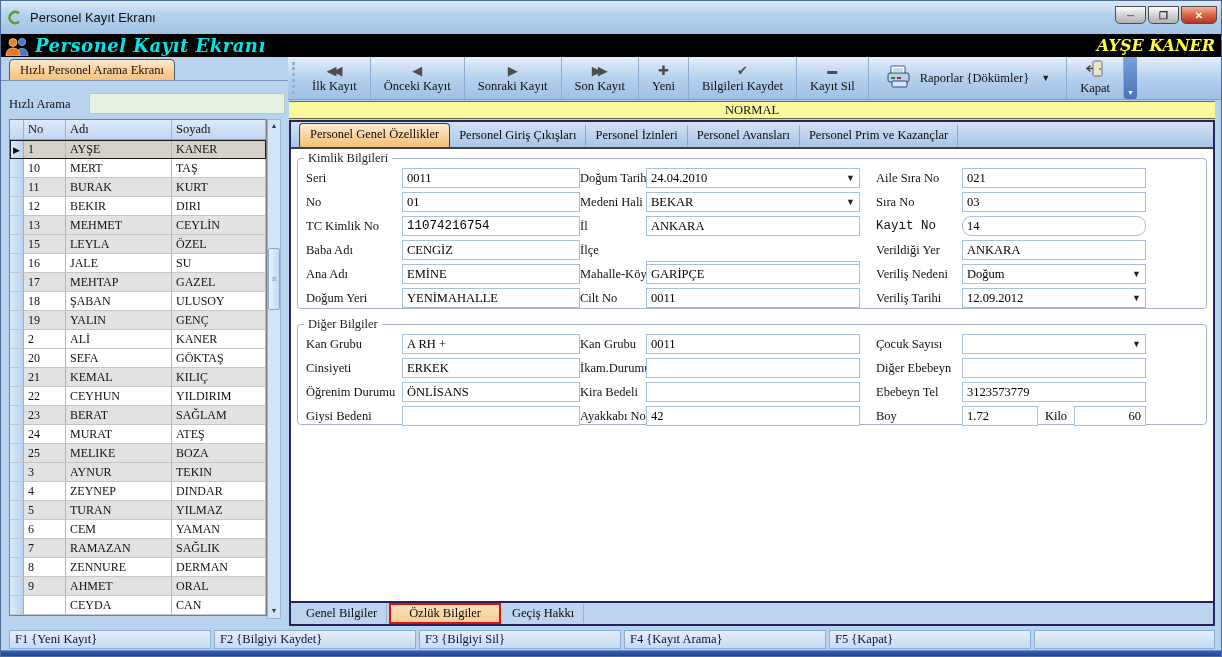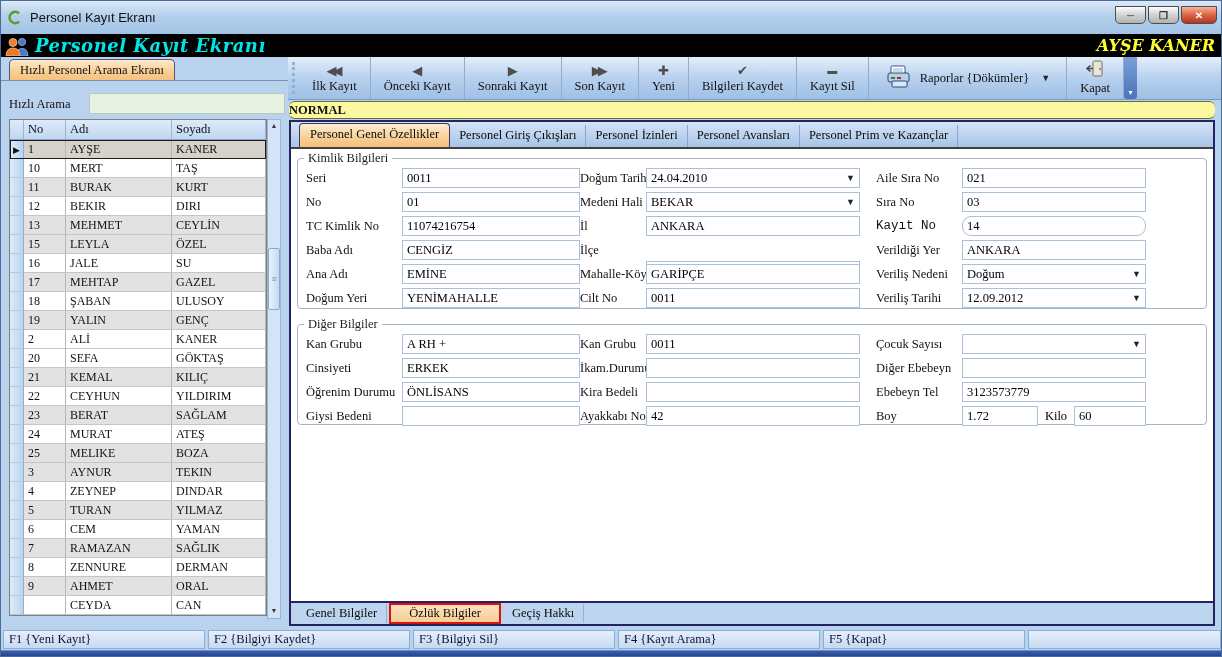--- a/index.html
+++ b/index.html
@@ -79,21 +79,21 @@
   .ticon.dbl { letter-spacing:-4px; padding-right:4px; }
   .ticon.minus { font-size:10px; }
   .tcaret { font-size:9px; margin-left:5px; color:#222; }
   .overflow-btn { width:13px; margin:0; background:linear-gradient(#7aa0d8,#4a74b8);
     border-radius:0 0 3px 3px; display:flex; align-items:flex-end; justify-content:center;
     color:#fff; font-size:8px; padding-bottom:2px; }
 
   
   .banner { position:absolute; left:288px; top:100px; width:926px; height:18px;
     background:#fbf9a0; border-top:1px solid #6a6a30; border-bottom:1px solid #6a6a30;
-    text-align:left; font-size:12.5px; font-weight:bold; line-height:16px; color:#111;border-radius:6px; }
+    text-align:center; font-size:12.5px; font-weight:normal; line-height:16px; color:#111; }
 
   
   .panel { position:absolute; left:288px; top:119px; width:926px; height:506px;
     border:2px solid #23235f; display:flex; flex-direction:column; background:#fff; }
   .tabstrip { height:25px; background:linear-gradient(#d4e3f6,#a8c4e6);
     display:flex; align-items:flex-end; padding:2px 0 0 8px; flex:none; }
   .rtab { padding:3px 9px 4px; font-size:12.5px; color:#0a0a0a;
     border-right:1px solid #8aa8cc; }
   .rtab.active { background:linear-gradient(#fdecd2,#f8cf96 60%,#f5bf7c);
     border:1px solid #3a3a5e; border-bottom:none; border-radius:4px 4px 0 0;
@@ -106,31 +106,31 @@
   .fs2 { top:168px; height:108px; }
   .fgrid { display:grid; grid-template-columns:96px 178px 66px 214px 16px 86px 184px;
     grid-auto-rows:24px; align-items:center; padding-left:8px; }
   .flabel { font-size:12.5px; color:#111; white-space:nowrap; overflow:hidden; }
   .finput { height:20px; border:1px solid #aabfd8; background:#fff; font-size:12.5px;
     line-height:18px; padding:0 4px; position:relative; white-space:nowrap; overflow:hidden; }
   .finput .caret { position:absolute; right:4px; top:0; line-height:19px; font-size:9px; color:#222; }
   .dual { display:flex; align-items:center; height:20px; }
   .dual .finput { width:76px; flex:none; }
   .dual .dlabel { width:36px; text-align:center; font-size:12.5px; }
-  .dual .finput.right { width:72px; }
+  .dual .finput.right { text-align:right; width:72px; }
 
   .bottomtabs { height:23px; flex:none; background:#bdd4ee; border-top:2px solid #23235f;
     display:flex; align-items:center; padding-left:6px; }
   .btab { padding:2px 9px; font-size:12.5px; color:#0a0a0a; border-right:1px solid #9ab0cc; }
   .btab.hl { background:linear-gradient(#fbe2bf,#f7cd92); border:2px solid #dd1111;
     padding:1px 18px; margin:0 2px; }
 
   
   .statusbar { position:absolute; left:0; top:628px; width:1222px; height:21px;
-    background:#b9d3ee; display:flex; gap:3px; padding:1px 2px; }
+    background:#b9d3ee; display:flex; gap:3px; padding:1px 8px; }
   .spanel { width:202px; flex:none; height:19px; background:linear-gradient(#e6effb,#c6daf0);
     border:1px solid #8aaed6; font-size:12.5px; color:#10103a; line-height:16px;
     padding-left:5px; overflow:hidden; white-space:nowrap; }
   .sfiller { flex:1; }
   .bottomstrip { position:absolute; left:0; top:649px; width:1222px; height:8px;
     background:linear-gradient(#3a5eae,#1e3c80); border-top:1px solid #6a8ace; }
 </style>
 </head>
 <body>
 
@@ -408,21 +408,21 @@
             <div class="finput combo" style="grid-area: 1 / 4;">24.04.2010<span class="caret">▼</span></div>
             <div class="flabel" style="grid-area: 1 / 6;">Aile Sıra No</div>
             <div class="finput" style="grid-area: 1 / 7;">021</div>
             <div class="flabel" style="grid-area: 2 / 1;">No</div>
             <div class="finput" style="grid-area: 2 / 2;">01</div>
             <div class="flabel" style="grid-area: 2 / 3;">Medeni Hali</div>
             <div class="finput combo" style="grid-area: 2 / 4;">BEKAR<span class="caret">▼</span></div>
             <div class="flabel" style="grid-area: 2 / 6;">Sıra No</div>
             <div class="finput" style="grid-area: 2 / 7;">03</div>
             <div class="flabel" style="grid-area: 3 / 1;">TC Kimlik No</div>
-            <div class="finput" style="grid-area: 3 / 2;">11074216754</div>
+            <div class="finput" style="grid-area: 3 / 2; font-family: Liberation Mono, monospace;">11074216754</div>
             <div class="flabel" style="grid-area: 3 / 3;">İl</div>
             <div class="finput" style="grid-area: 3 / 4;">ANKARA</div>
             <div class="flabel" style="grid-area: 3 / 6; font-family: Liberation Mono, monospace;">Kayıt No</div>
             <div class="finput" style="grid-area: 3 / 7; border-radius: 9px;">14</div>
             <div class="flabel" style="grid-area: 4 / 1;">Baba Adı</div>
             <div class="finput" style="grid-area: 4 / 2;">CENGİZ</div>
             <div class="flabel" style="grid-area: 4 / 3;">İlçe</div>
             <div class="finput" style="grid-area: 4 / 4; margin-top: 41px;">KEÇİÖREN</div>
             <div class="flabel" style="grid-area: 4 / 6;">Verildiği Yer</div>
             <div class="finput" style="grid-area: 4 / 7;">ANKARA</div>

